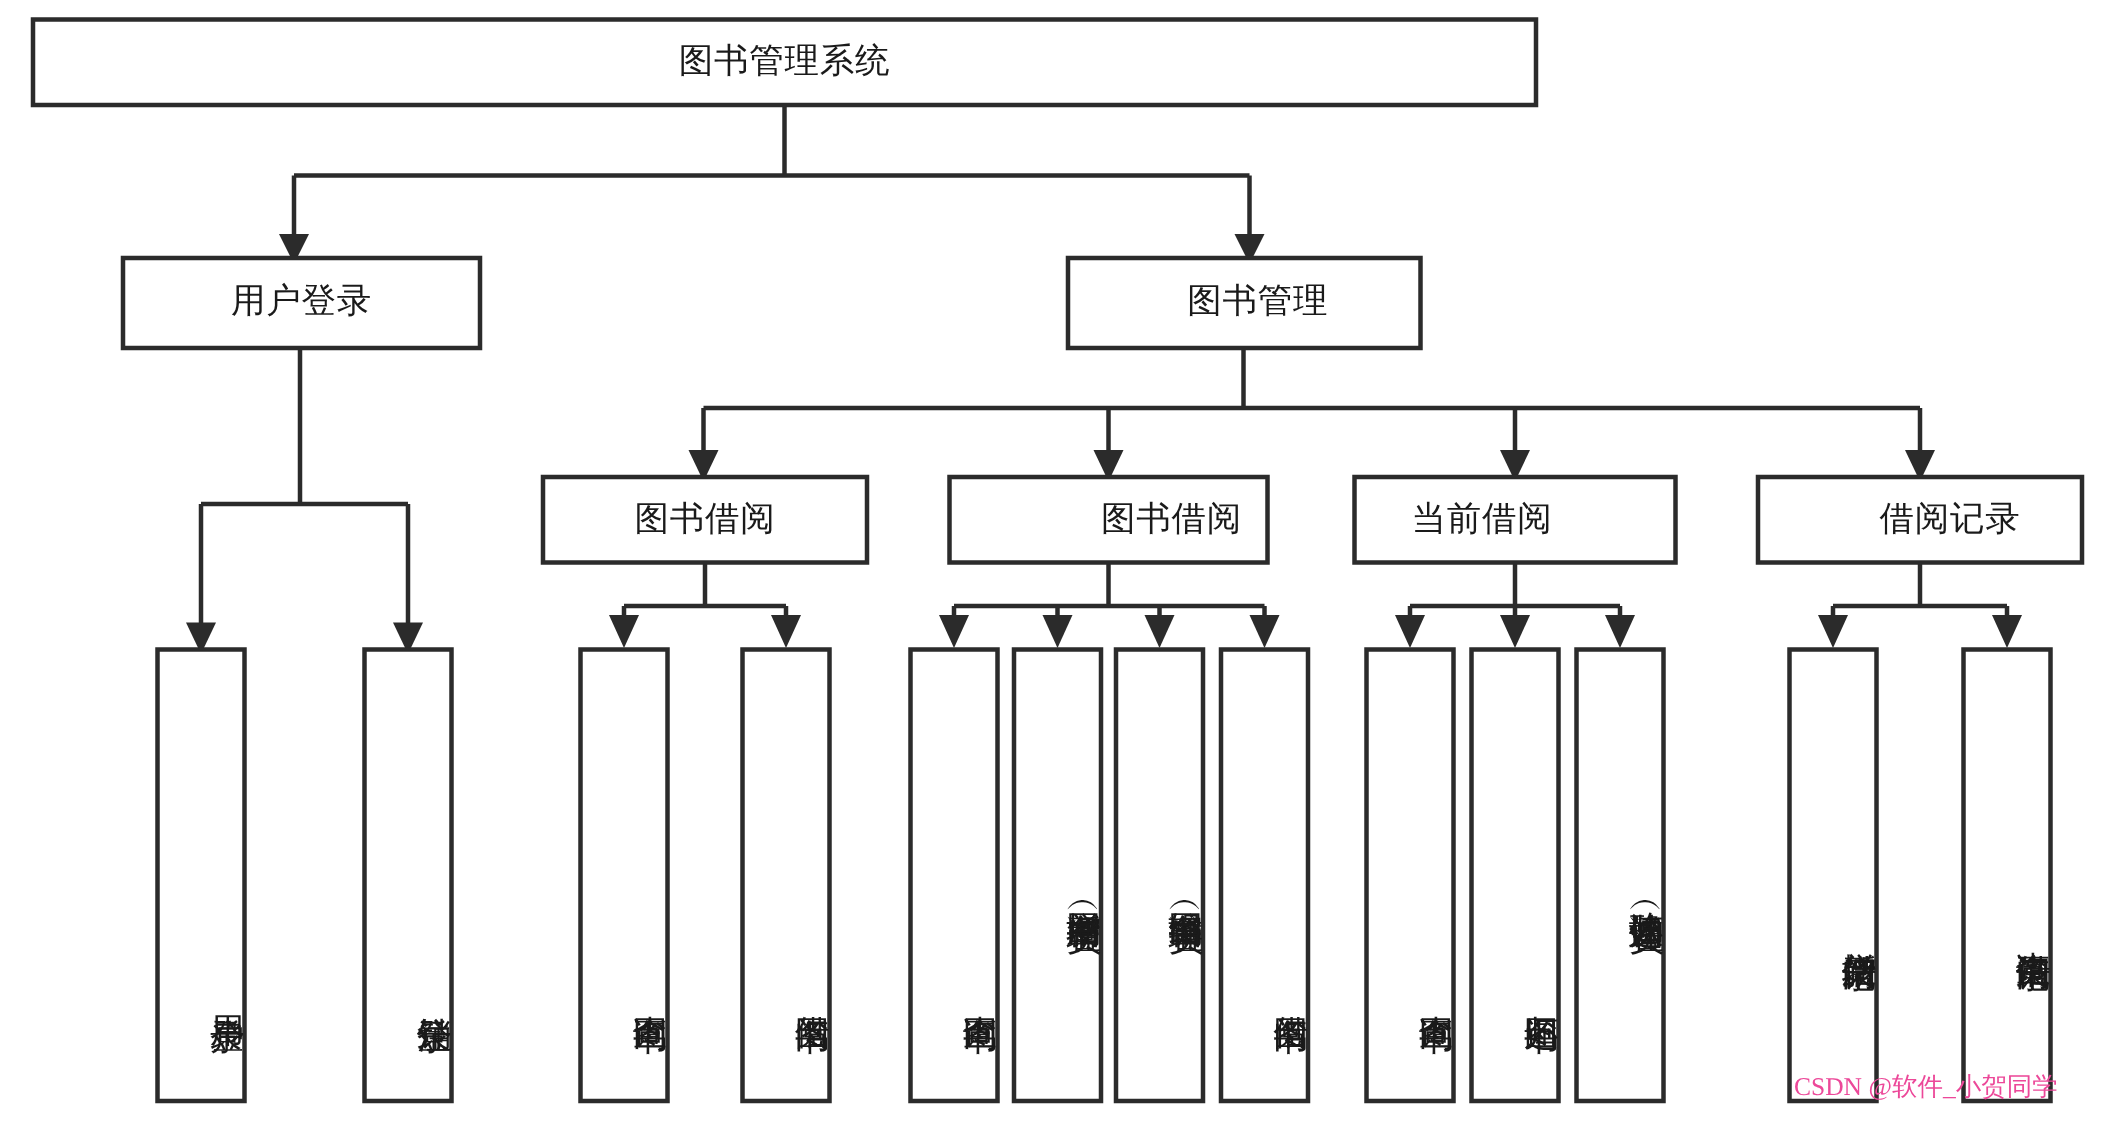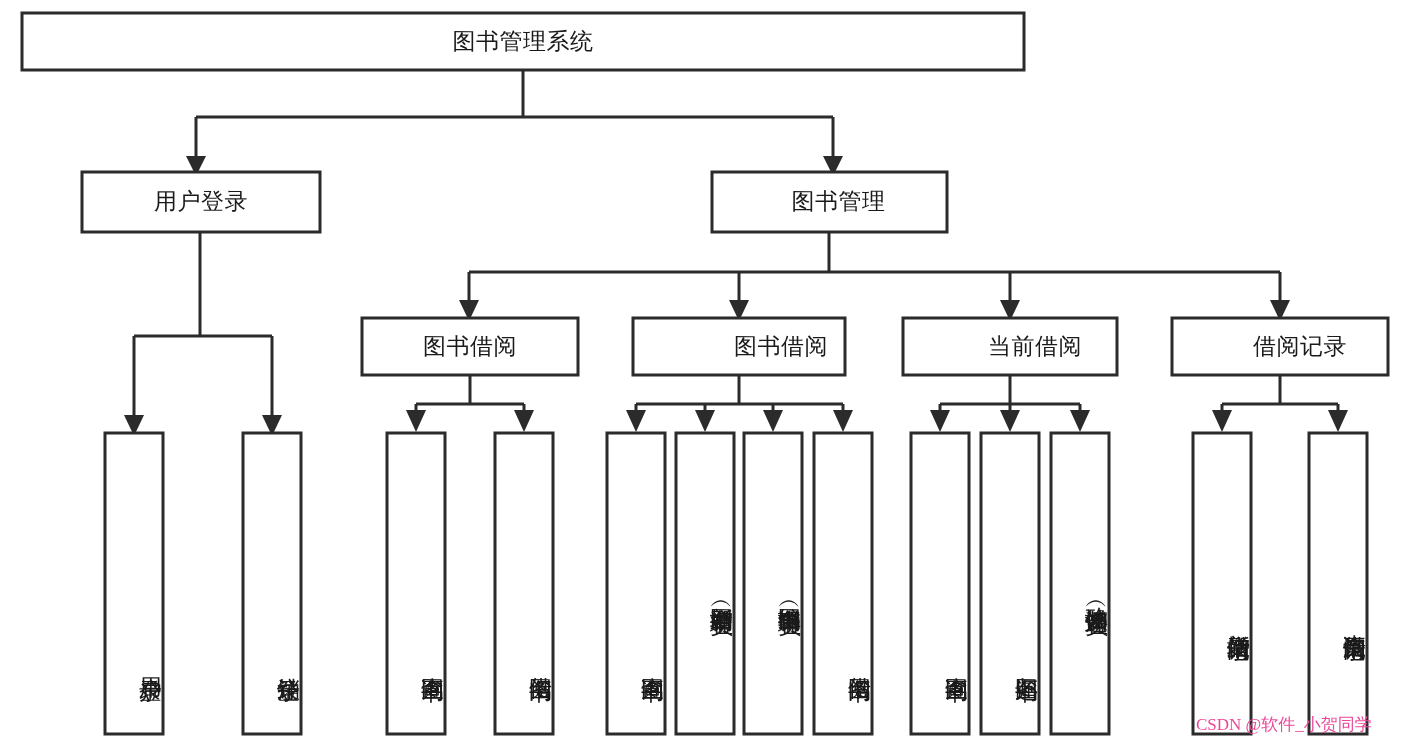--- a/index.html
+++ b/index.html
@@ -193,21 +193,21 @@
     <rect class="node-box" x="1309" y="433" width="58" height="301"></rect>
   </svg>
 
   <div class="node-label-h" style="left:22px;top:13px;width:1002px;height:57px;">图书管理系统</div>
 
   <div class="node-label-h" style="left:82px;top:172px;width:238px;height:60px;">用户登录</div>
   <div class="node-label-h" style="left:712px;top:172px;width:253px;height:60px;">图书管理</div>
 
   <div class="node-label-h" style="left:362px;top:318px;width:216px;height:57px;">图书借阅</div>
   <div class="node-label-h" style="left:633px;top:318px;width:212px;height:57px;margin-left:42px;">图书借阅</div>
-  <div class="node-label-h" style="left:903px;top:318px;width:170px;height:57px;margin-left:47px;">当前借阅</div>
+  <div class="node-label-h" style="left:903px;top:318px;width:170px;height:57px;">当前借阅</div>
   <div class="node-label-h" style="left:1172px;top:318px;width:256px;height:57px;">借阅记录</div>
 
   <div class="node-label-v" style="left:105px;top:433px;width:58px;height:301px;padding-top:77px;">用户登录</div>
   <div class="node-label-v" style="left:243px;top:433px;width:58px;height:301px;padding-top:77px;">注销登录</div>
 
   <div class="node-label-v" style="left:387px;top:433px;width:58px;height:301px;padding-top:77px;">查询图书</div>
   <div class="node-label-v" style="left:495px;top:433px;width:58px;height:301px;padding-top:77px;">借阅图书</div>
 
   <div class="node-label-v" style="left:607px;top:433px;width:58px;height:301px;padding-top:77px;">查询图书</div>
   <div class="node-label-v" style="left:676px;top:433px;width:58px;height:301px;padding-top:10px;">新增图书（管理员）</div>

